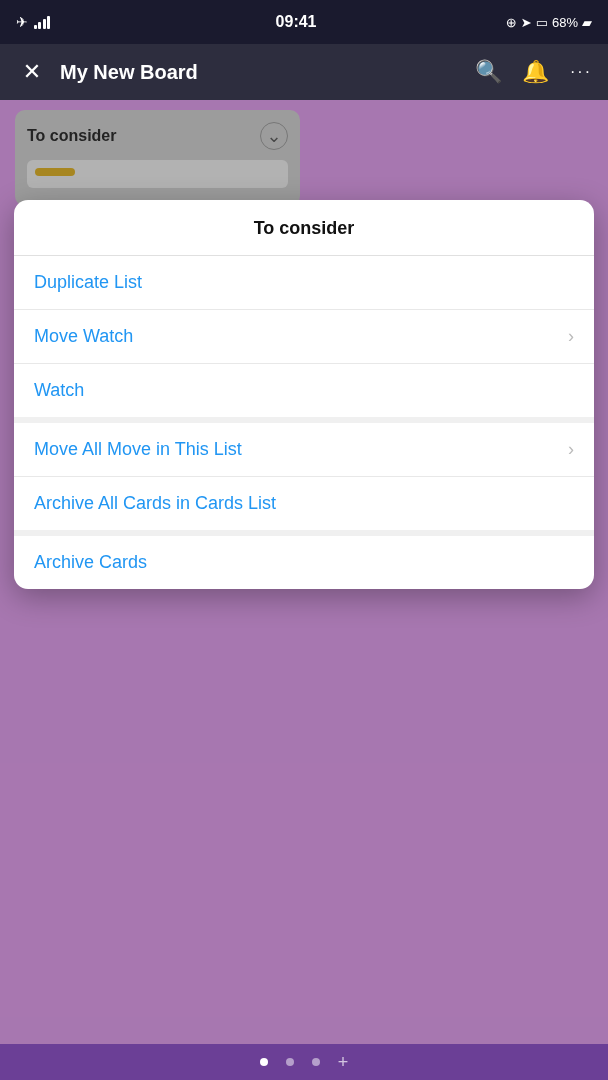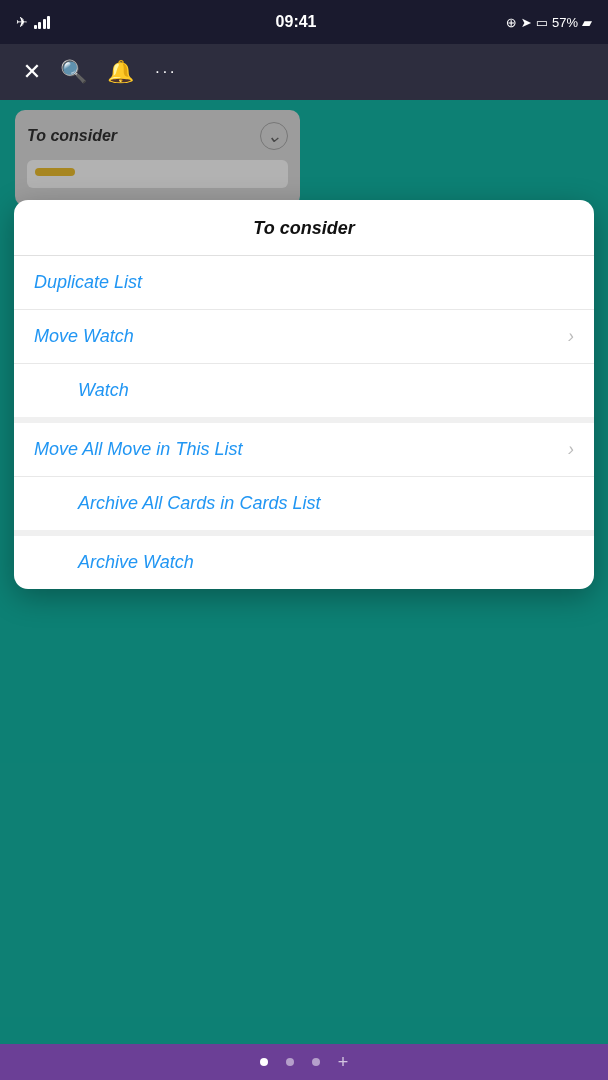--- a/index.html
+++ b/index.html
@@ -75,24 +75,23 @@
     .header-icon {
       color: white;
       font-size: 22px;
       cursor: pointer;
     }
 
     
     .board-bg {
       width: 100%;
       height: calc(1080px - 44px - 56px - 36px);
-      background: #14b8a6;
+      background: #f0abfc;
       position: relative;
       overflow: hidden;
-      font-style: italic;
     }
 
     
     .list-card {
       position: absolute;
       top: 10px;
       left: 15px;
       width: 285px;
       background: #e0e0e0;
       border-radius: 10px;
@@ -174,21 +173,20 @@
     .sheet-item {
       display: flex;
       align-items: center;
       justify-content: space-between;
       padding: 16px 20px;
       border-bottom: 1px solid #e8e8e8;
       cursor: pointer;
     }
     .sheet-item:last-child {
       border-bottom: none;
-      margin-left: 44px;
     }
     .sheet-item-label {
       font-size: 18px;
       color: #2196f3;
     }
     .sheet-item-arrow {
       color: #bbb;
       font-size: 18px;
     }
 
@@ -242,27 +240,28 @@
       <span style="height:7px"></span>
       <span style="height:10px"></span>
       <span style="height:13px"></span>
     </div>
   </div>
   <div class="status-center">09:41</div>
   <div class="status-right">
     <span>⊕</span>
     <span>➤</span>
     <span>▭</span>
-    <span>57%</span>
+    <span>68%</span>
     <span>▰</span>
   </div>
 </div>
 
 <div class="app-header">
   <span class="header-close">✕</span>
+  <span class="header-title">My New Board</span>
   <div class="header-icons">
     <span class="header-icon">🔍</span>
     <span class="header-icon">🔔</span>
     <span class="header-icon" style="letter-spacing:2px;font-size:16px;">···</span>
   </div>
 </div>
 
 <div class="board-bg">
 
   <div class="list-card">
@@ -303,21 +302,21 @@
         <span class="sheet-item-label">Move All Move in This List</span>
         <span class="sheet-item-arrow">›</span>
       </div>
       <div class="sheet-item">
         <span class="sheet-item-label">Archive All Cards in Cards List</span>
       </div>
     </div>
 
     <div>
       <div class="sheet-item">
-        <span class="sheet-item-label">Archive Watch</span>
+        <span class="sheet-item-label">Archive Cards</span>
       </div>
     </div>
 
   </div>
 
 </div>
 
 <div class="bottom-bar">
   <div class="dot active"></div>
   <div class="dot"></div>

